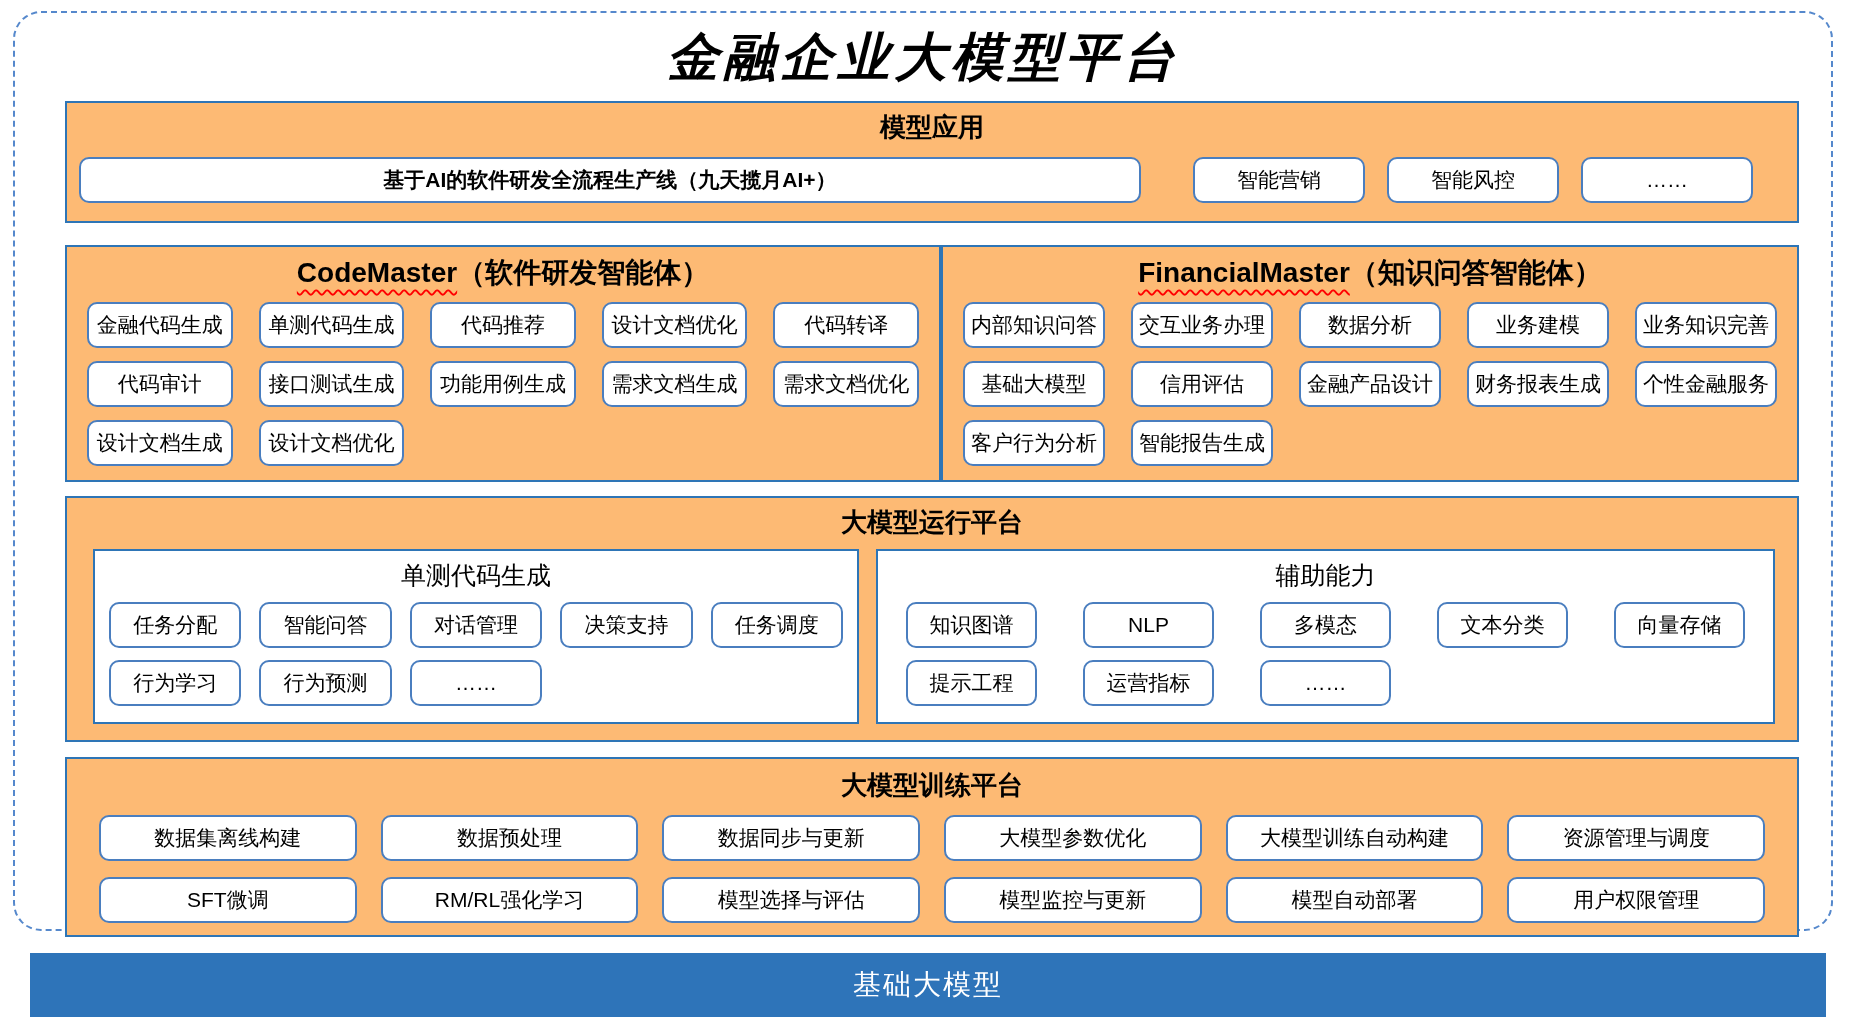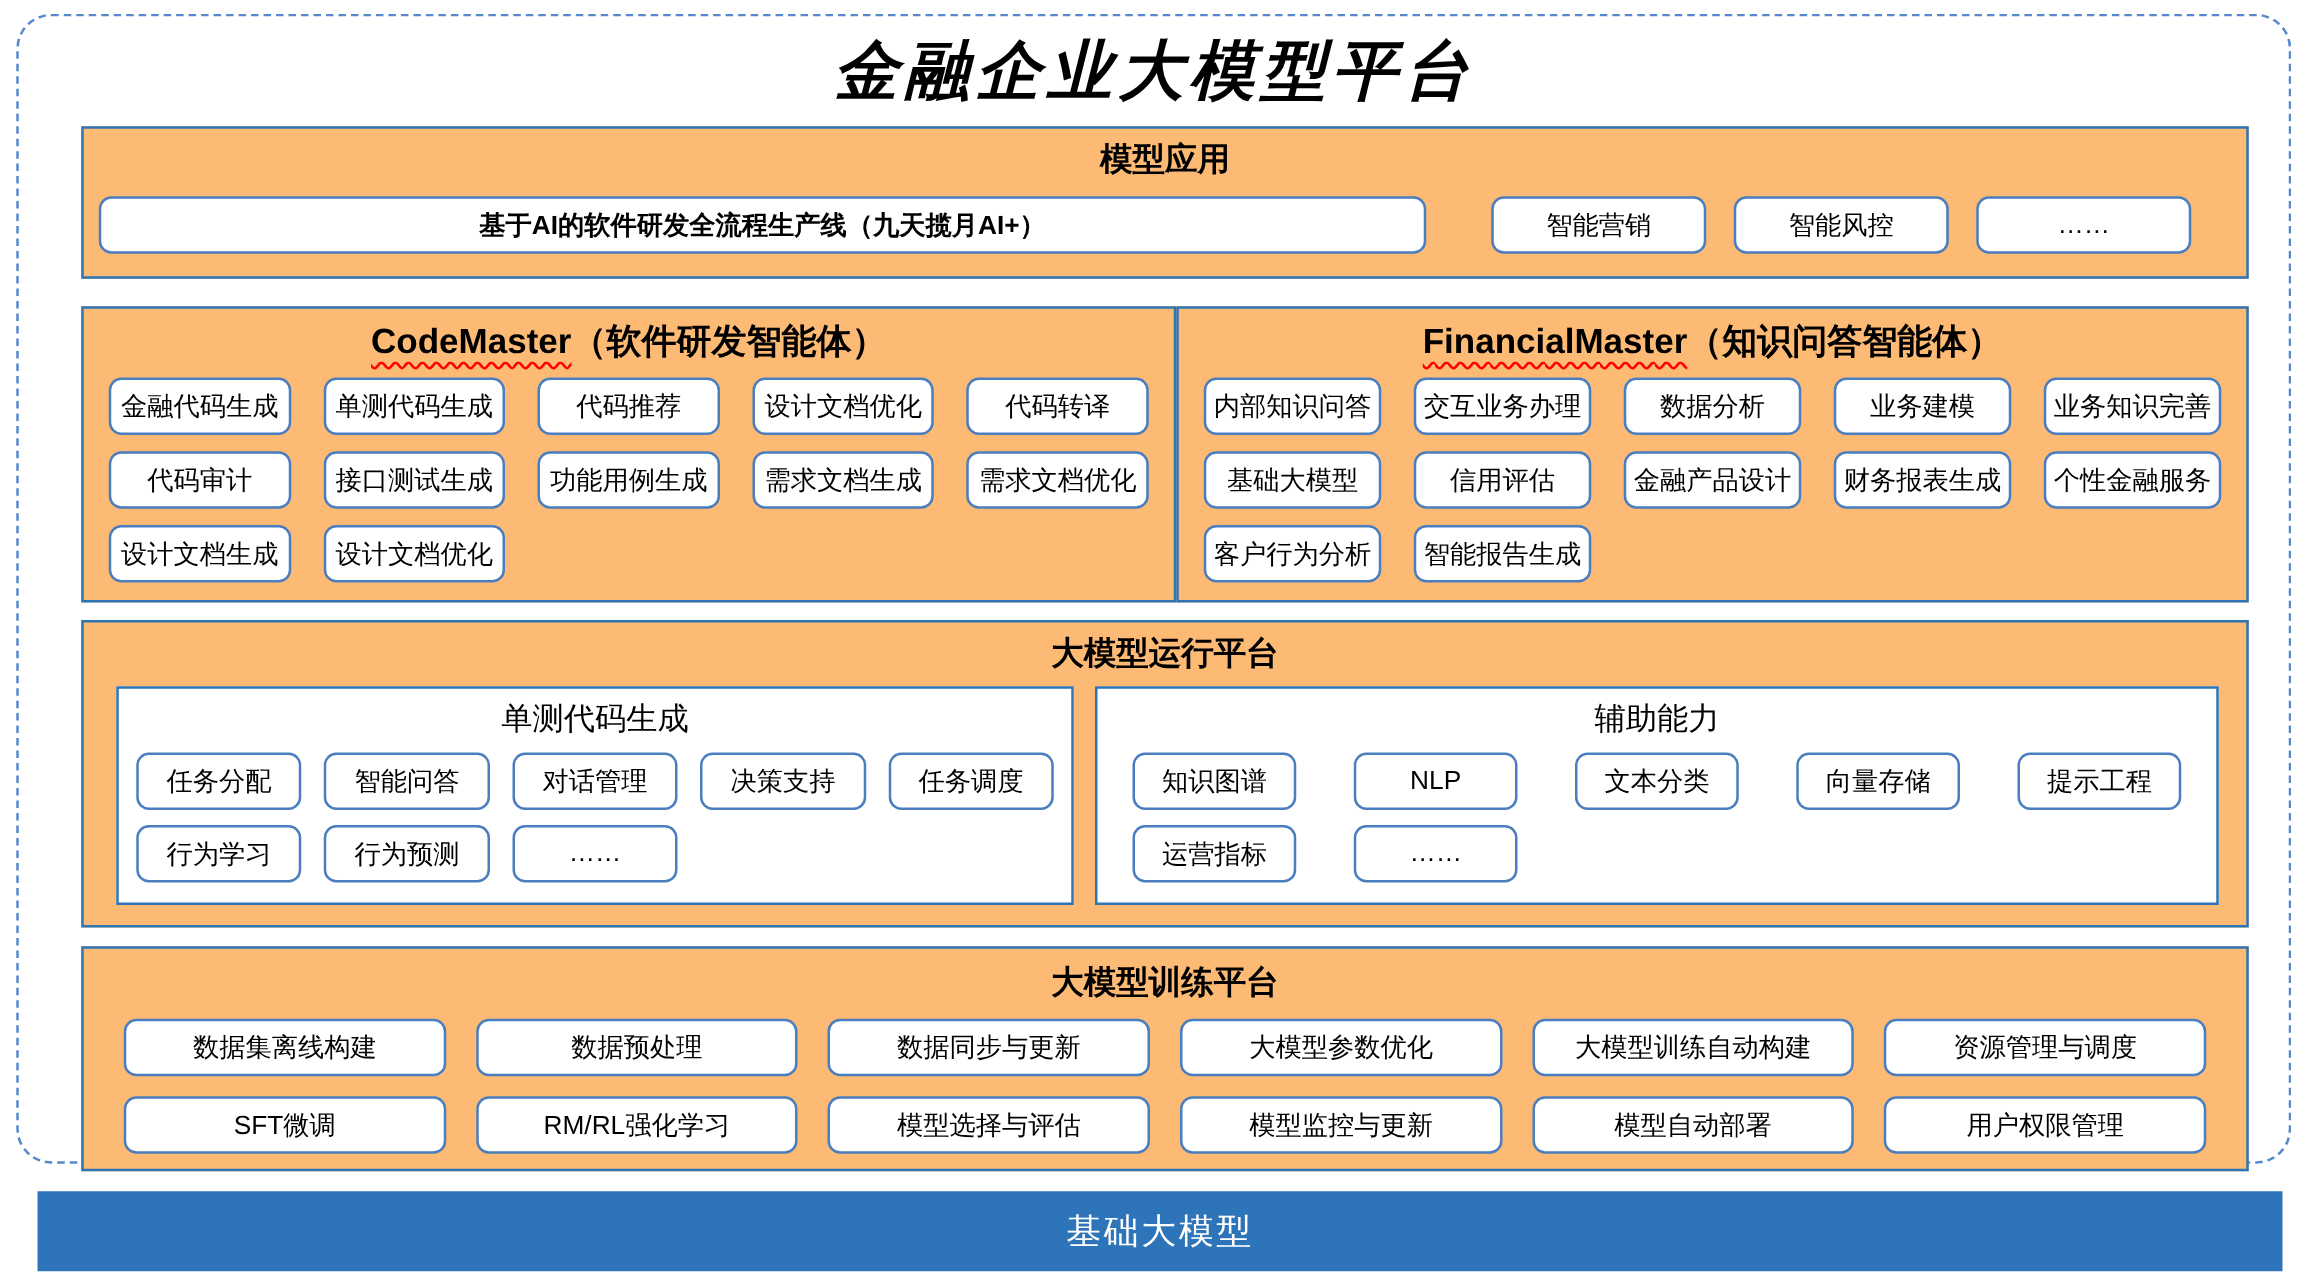--- a/index.html
+++ b/index.html
@@ -143,20 +143,21 @@
             <div class="box">行为预测</div>
             <div class="box">……</div>
           </div>
         </div>
 
         <div class="subsec subsec-aux">
           <div class="subsec-header">辅助能力</div>
           <div class="grid4 aux-grid">
             <div class="box">知识图谱</div>
             <div class="box">NLP</div>
+            <div class="box">多模态</div>
             <div class="box">文本分类</div>
             <div class="box">向量存储</div>
             <div class="box">提示工程</div>
             <div class="box">运营指标</div>
             <div class="box">……</div>
           </div>
         </div>
 
       </div>
     </div>

